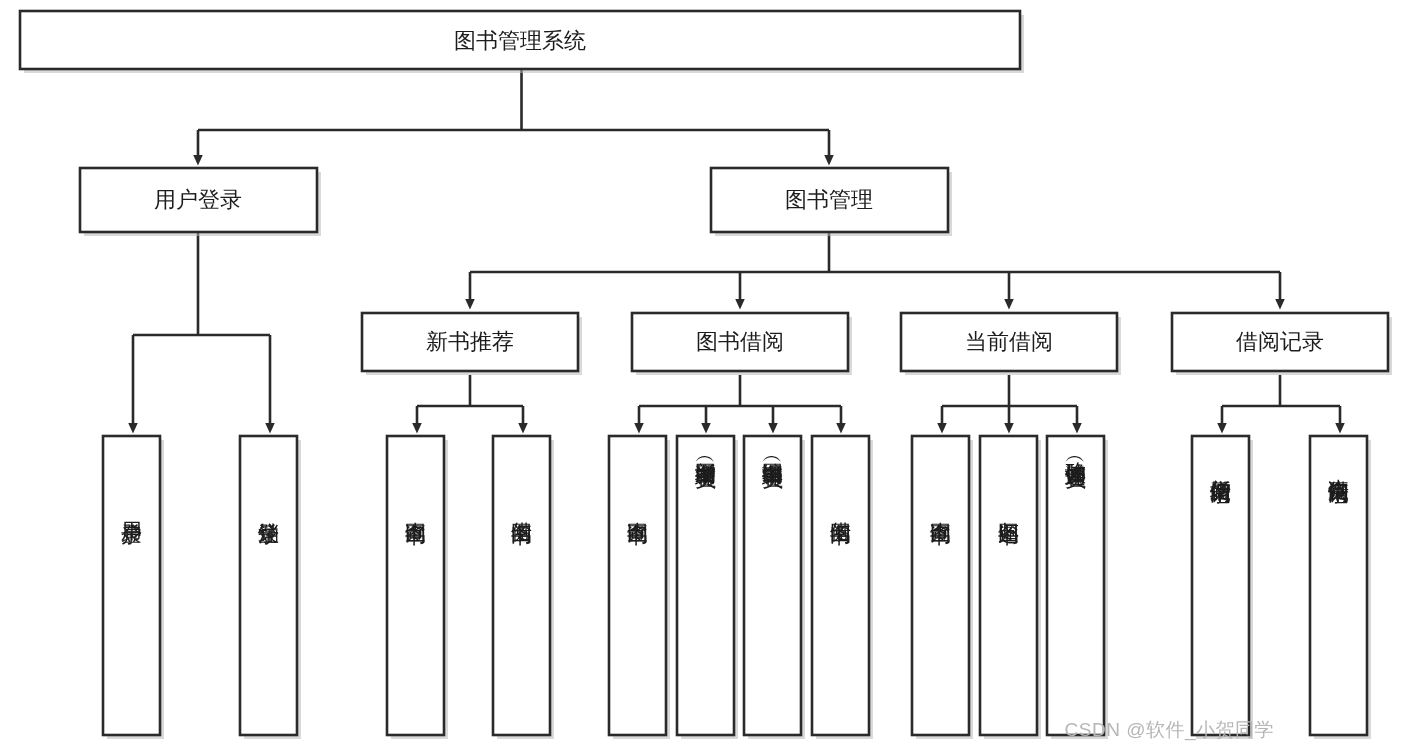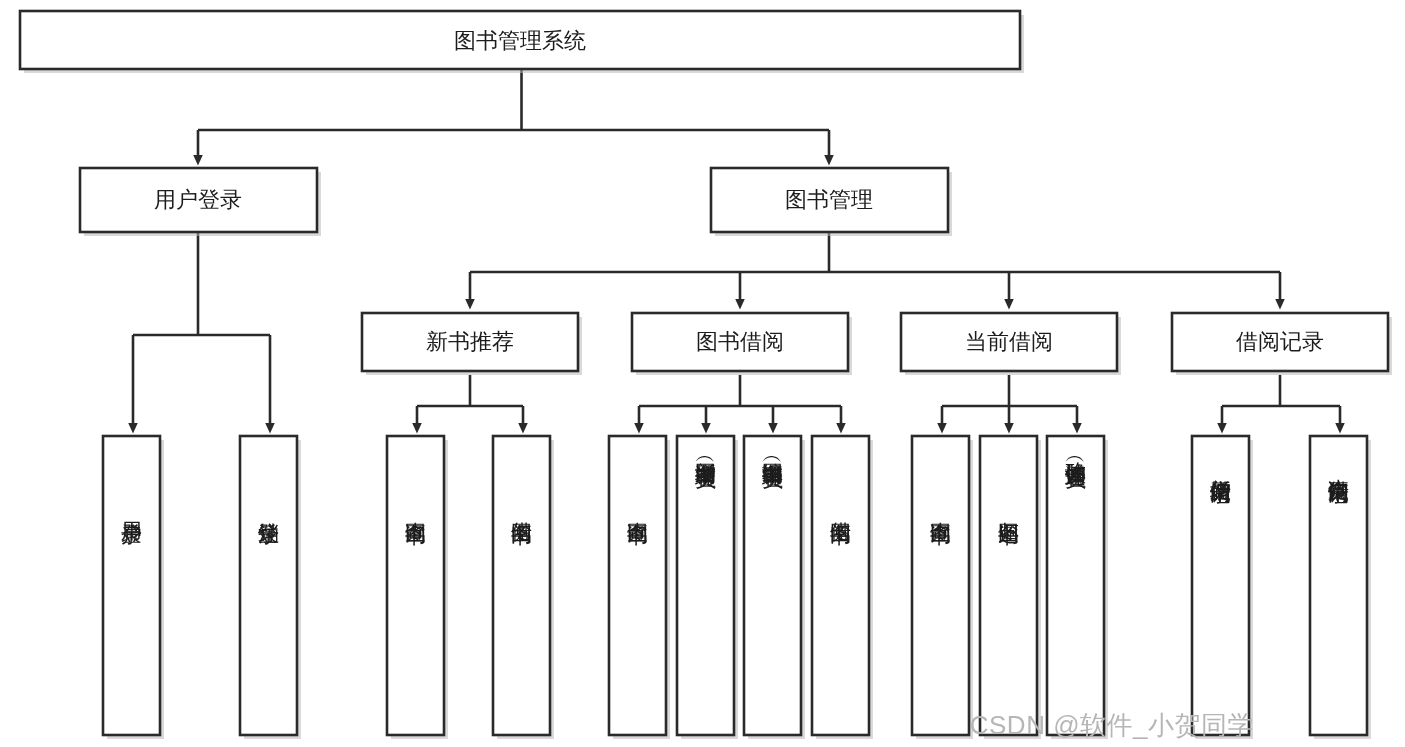--- a/index.html
+++ b/index.html
@@ -12,20 +12,21 @@
     width: 1405px;
     height: 747px;
     font-family: "Liberation Sans", "DejaVu Sans", sans-serif;
     overflow: hidden;
   }
   #diagram-root {
     position: relative;
     width: 1262px;
     height: 747px;
     background: #ffffff;
+    padding-left: 20px;
   }
   svg.diagram {
     position: absolute;
     top: 0;
     left: 0;
     width: 1405px;
     height: 747px;
     display: block;
   }
   .node-rect {
@@ -69,21 +70,21 @@
     line-height: 1.05;
     letter-spacing: 1px;
     color: #1c1c1c;
     white-space: nowrap;
   }
   .watermark {
     position: absolute;
     right: 8px;
     bottom: 4px;
     font-family: "Liberation Sans", "DejaVu Sans", sans-serif;
-    font-size: 26px;
+    font-size: 19px;
     color: #b6b6b6;
     letter-spacing: 0.5px;
     white-space: nowrap;
     user-select: none;
   }
 </style>
 </head>
 <body>
 
 <div id="diagram-root">

